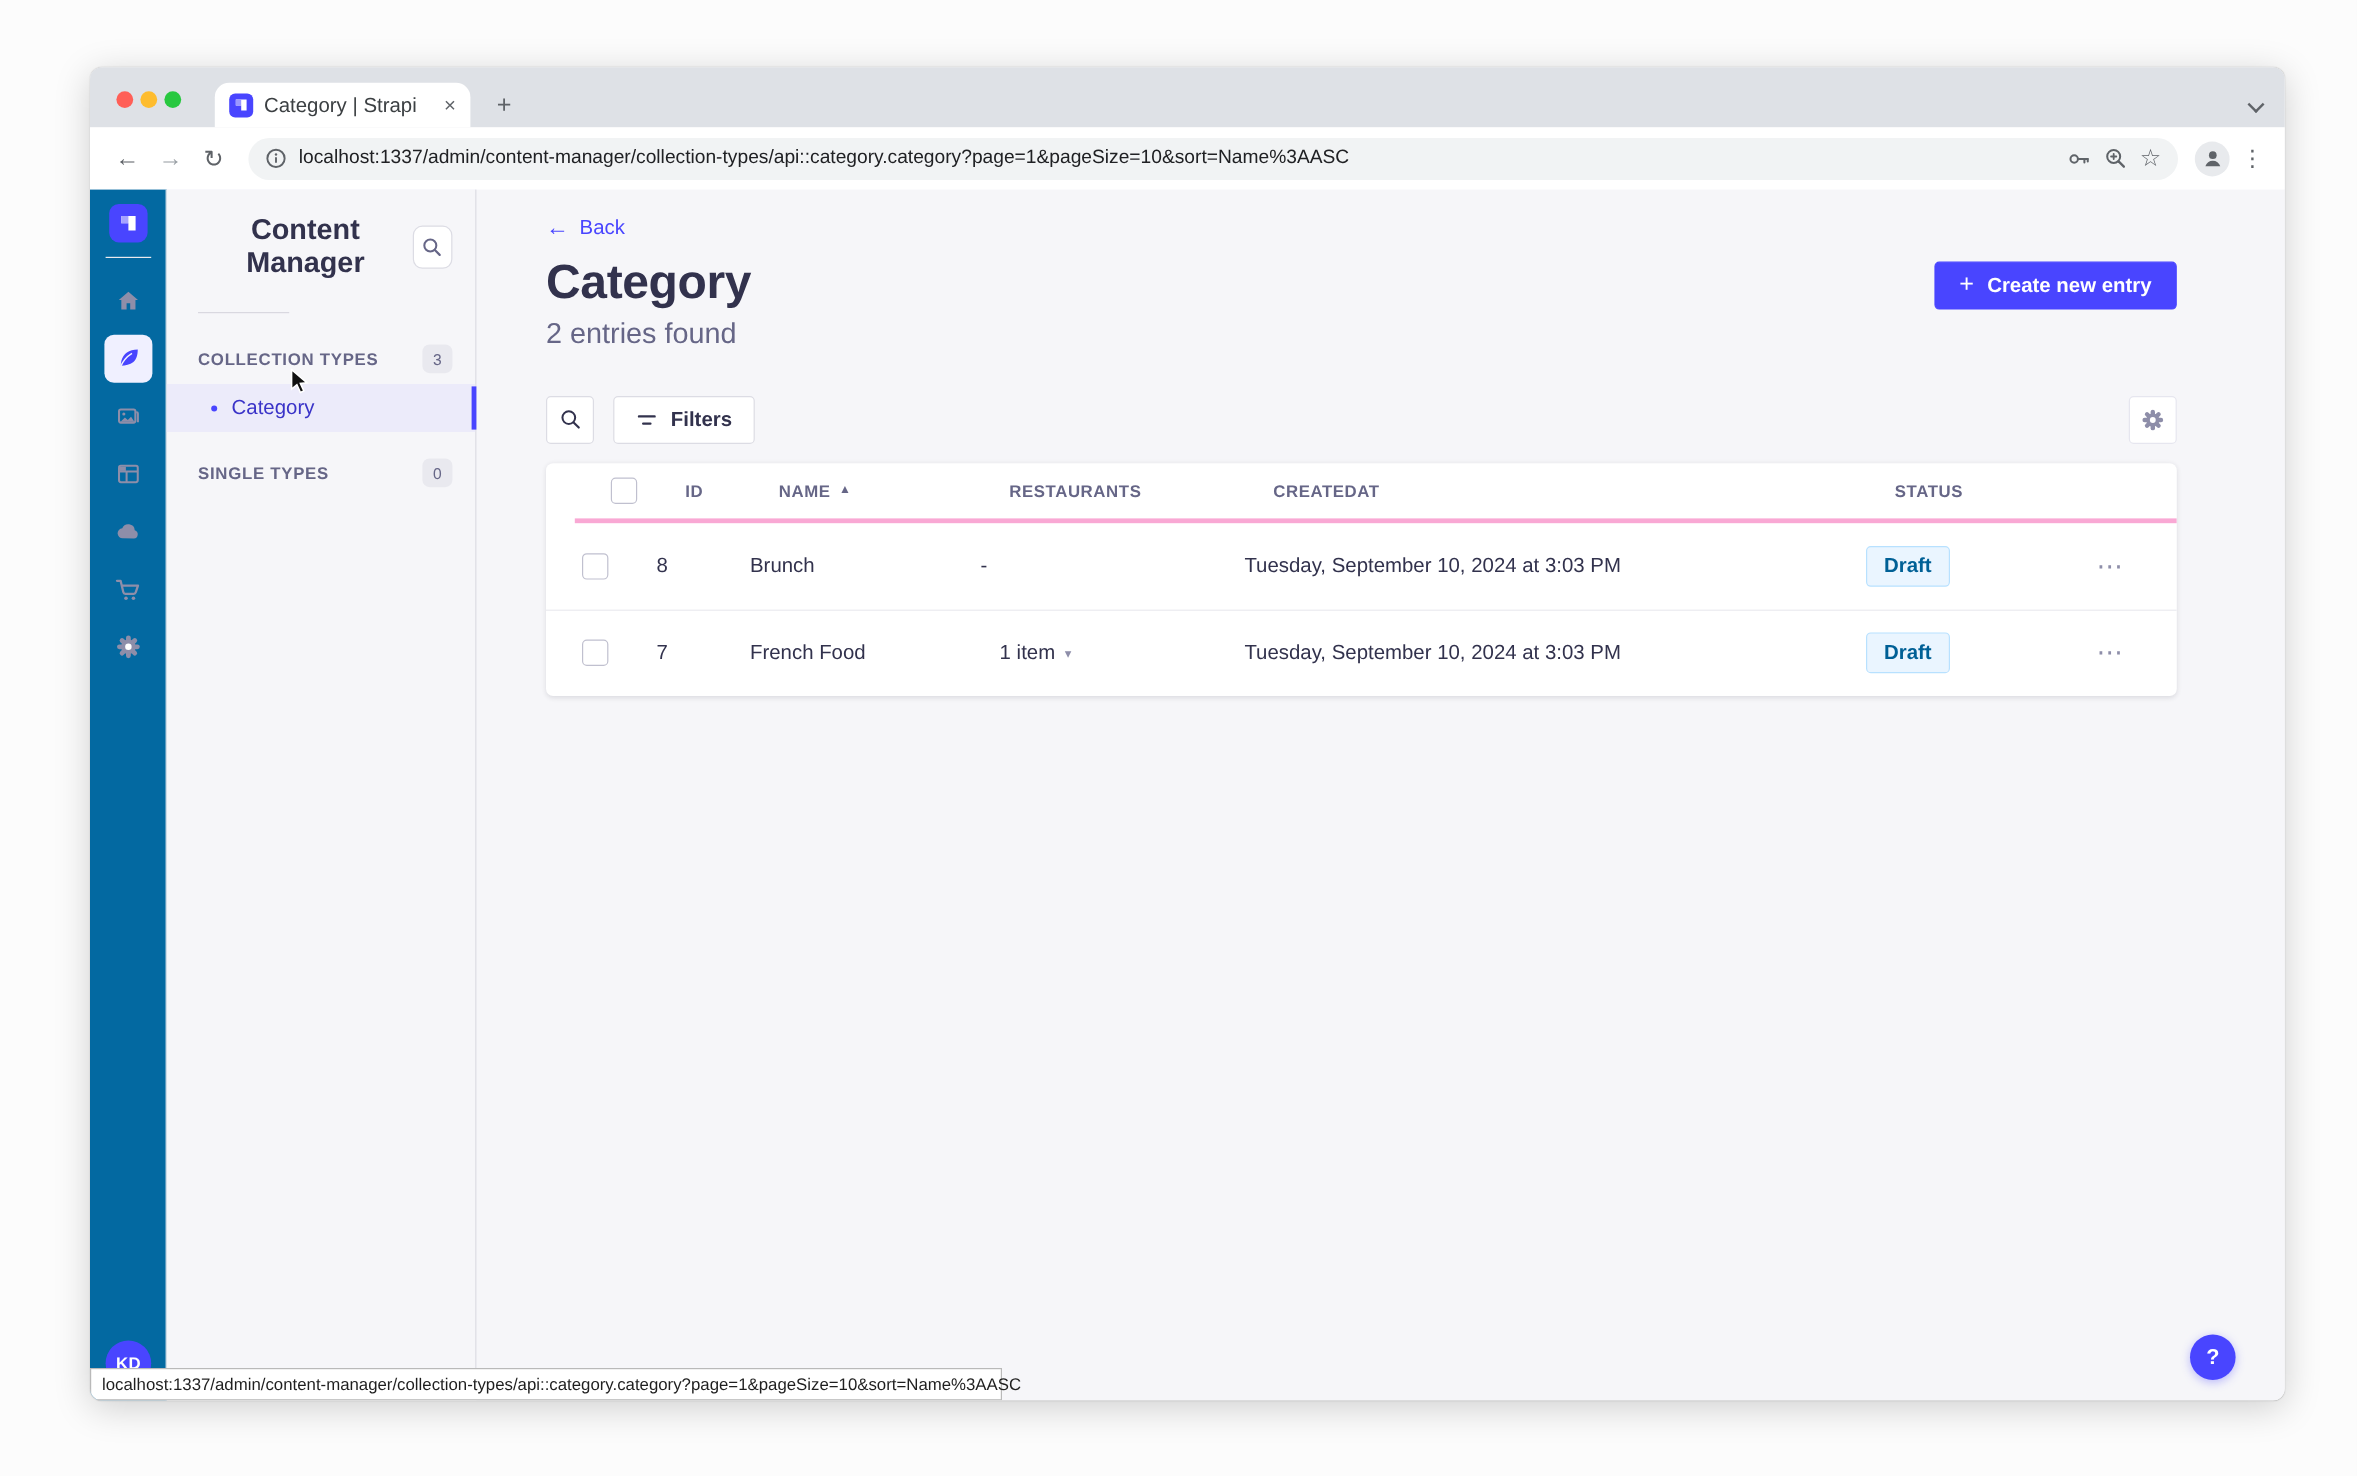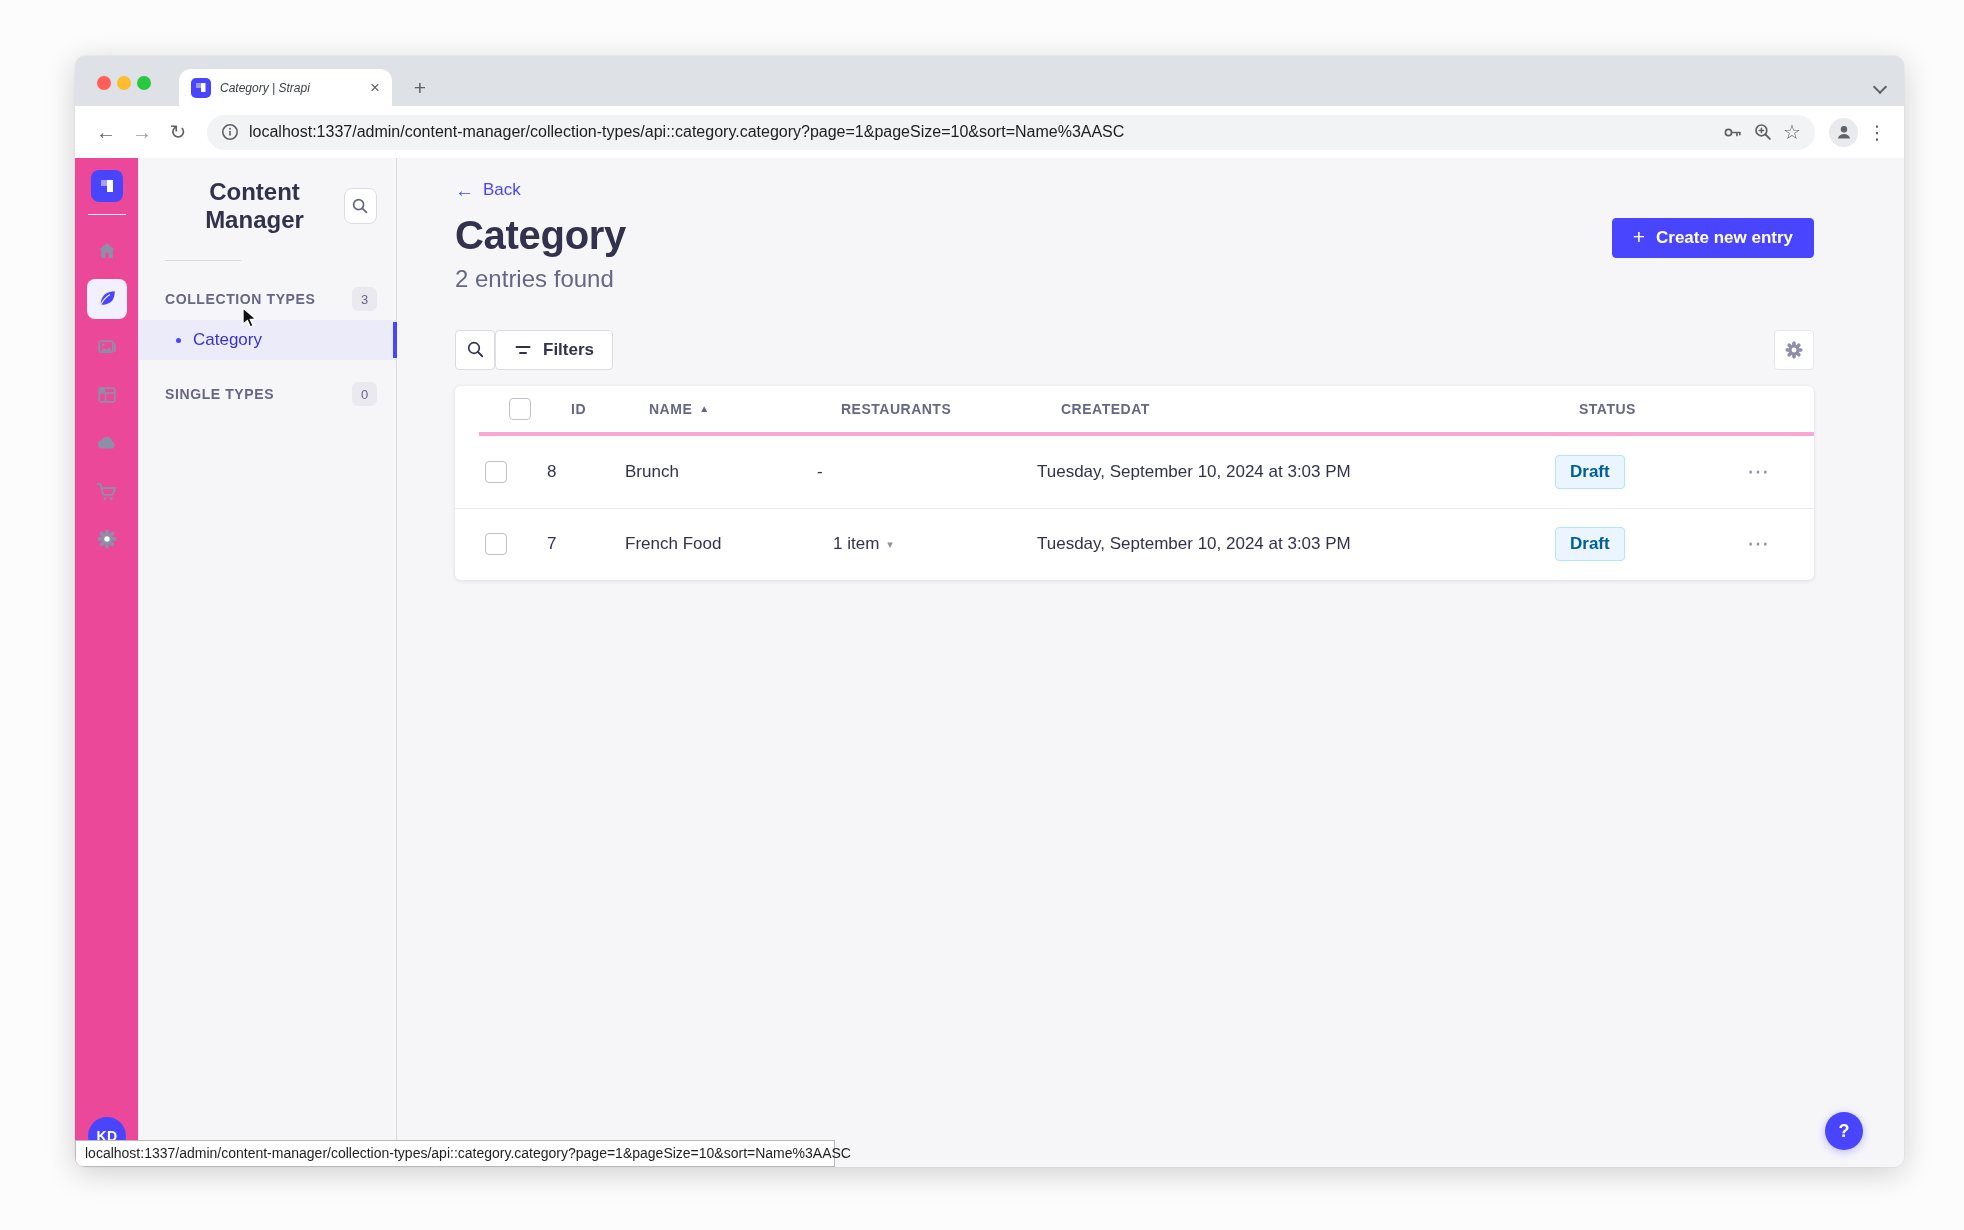--- a/index.html
+++ b/index.html
@@ -20,21 +20,21 @@
   .tabstrip { position:relative; height:50px; background:#dee1e6; }
   .traffic { position:absolute; left:22px; top:20px; display:flex; gap:6px; }
   .traffic span { width:14px; height:14px; border-radius:50%; display:block; }
   .tl-red{ background:#ff5f57; } .tl-yellow{ background:#febc2e; } .tl-green{ background:#28c840; }
   .tab {
     position:absolute; left:104px; top:13px; width:213px; height:37px;
     background:#fff; border-radius:12px 12px 0 0;
     display:flex; align-items:center; gap:9px; padding:0 10px 0 12px;
   }
   .favicon { width:20px; height:20px; border-radius:5px; background:#4945ff; flex:0 0 auto; display:grid; place-items:center; }
-  .tab-title { flex:1; font-size:12px; color:#3c4043; white-space:nowrap; overflow:hidden; text-overflow:ellipsis;font-style:italic; }
+  .tab-title { flex:1; font-size:17px; color:#3c4043; white-space:nowrap; overflow:hidden; text-overflow:ellipsis; }
   .tab-close { font-size:17px; color:#5f6368; padding:0 2px; cursor:default; }
   .newtab { position:absolute; left:330px; top:17px; width:30px; height:30px; display:grid; place-items:center; font-size:21px; color:#5f6368; }
   .tab-chevron { position:absolute; right:18px; top:25px; width:12px; height:12px; }
   .tab-chevron::before { content:""; position:absolute; left:1px; top:1px; width:8px; height:8px; border-right:2px solid #5f6368; border-bottom:2px solid #5f6368; transform:rotate(45deg); }
 
   .chrome-toolbar { height:52px; background:#fff; display:flex; align-items:center; padding:0 14px; gap:2px; }
   .nav-btn { width:34px; height:34px; display:grid; place-items:center; font-size:20px; color:#5f6368; border-radius:50%; }
   .nav-btn.fwd { color:#9aa0a6; }
   .urlbar {
     flex:1; height:35px; margin:0 8px 0 10px; background:#f1f3f4; border-radius:18px;
@@ -42,21 +42,21 @@
   }
   .url-text { flex:1; font-size:16px; color:#202124; white-space:nowrap; overflow:hidden; }
   .ubar-icon { display:grid; place-items:center; }
   .star-glyph { font-size:20px; color:#5f6368; line-height:1; }
   .chrome-avatar { width:29px; height:29px; border-radius:50%; background:#e8eaed; display:grid; place-items:center; margin:0 4px; }
   .menu-dots { width:26px; height:30px; display:grid; place-items:center; font-size:19px; color:#5f6368; }
 
   
   .app { position:relative; display:flex; height:1009px; background:#f6f6f9; }
 
-  .rail { width:64px; background:#ec4899; border-right:1px solid #eaeaef; position:relative; display:flex; flex-direction:column; align-items:center; flex:0 0 auto; }
+  .rail { width:64px; background:#0369a1; border-right:1px solid #eaeaef; position:relative; display:flex; flex-direction:column; align-items:center; flex:0 0 auto; }
   .rail-logo { width:32px; height:32px; margin-top:12px; border-radius:8px; background:#4945ff; display:grid; place-items:center; }
   .rail-divider { width:38px; border-top:1px solid #eaeaef; margin:12px 0 8px; }
   .rail-btn { width:40px; height:40px; margin-top:8px; border-radius:8px; display:grid; place-items:center; }
   .rail-btn.active { background:#f0f0ff; }
   .rail-avatar { position:absolute; left:13px; bottom:12px; width:38px; height:38px; border-radius:50%; background:#4945ff; color:#fff; font-size:14px; font-weight:700; display:grid; place-items:center; letter-spacing:.3px; }
 
   .subnav { width:258px; flex:0 0 auto; background:#f6f6f9; border-right:1px solid #dcdce4; position:relative; }
   .subnav-header { display:flex; align-items:center; justify-content:space-between; padding:20px 19px 0 26px;text-align:center; }
   .subnav-title { font-size:24px; font-weight:700; color:#32324d; }
   .subnav-search { width:36px; height:36px; background:#fff; border:1px solid #dcdce4; border-radius:8px; display:grid; place-items:center; }
@@ -74,21 +74,21 @@
 
   .main { flex:1; padding:0 90px 0 58px; position:relative; }
   .back-row { margin-top:22px; display:inline-flex; align-items:center; gap:9px; color:#4945ff; font-size:17px; }
   .back-arrow { font-size:19px; line-height:1; }
   .title-row { display:flex; align-items:flex-start; justify-content:space-between; margin-top:12px; }
   .page-title { font-size:40px; line-height:44px; font-weight:700; color:#32324d; letter-spacing:-.3px; }
   .create-btn { margin-top:5px; height:40px; padding:0 20px; background:#4945ff; border:1px solid #4945ff; border-radius:4px; color:#fff; font-size:17px; font-weight:600; display:inline-flex; align-items:center; gap:11px; }
   .create-plus { font-size:21px; font-weight:400; line-height:1; margin-top:-2px; }
   .subtitle { margin-top:7px; font-size:24px; color:#666687; }
 
-  .filters-row { margin-top:37px; display:flex; align-items:center; }
+  .filters-row { margin-top:37px; display:flex; align-items:center; gap:16px; }
   .icon-btn { width:40px; height:40px; background:#fff; border:1px solid #dcdce4; border-radius:4px; display:grid; place-items:center; }
   .filters-btn { height:40px; padding:0 18px; background:#fff; border:1px solid #dcdce4; border-radius:4px; display:inline-flex; align-items:center; gap:11px; font-size:17px; font-weight:600; color:#32324d; }
   .gear-btn { margin-left:auto; width:40px; height:40px; background:#fff; border:1px solid #e6e6ef; border-radius:4px; display:grid; place-items:center; }
 
   .card { margin-top:16px; background:#fff; border-radius:6px; box-shadow:0 1px 4px rgba(33,33,52,.12); overflow:hidden; }
   .grid-row { display:grid; grid-template-columns:62px 78px 192px 220px 518px 192px 1fr; align-items:center; padding-left:30px; }
   .thead { height:50px; border-bottom:4px solid #f9a8d4;margin-left:24px; }
   .th { font-size:14px; font-weight:700; color:#666687; letter-spacing:.5px; display:flex; align-items:center; gap:7px; }
   .sort-arrow { font-size:10px; color:#666687; }
   .trow { height:72px; font-size:17px; color:#32324d; }

